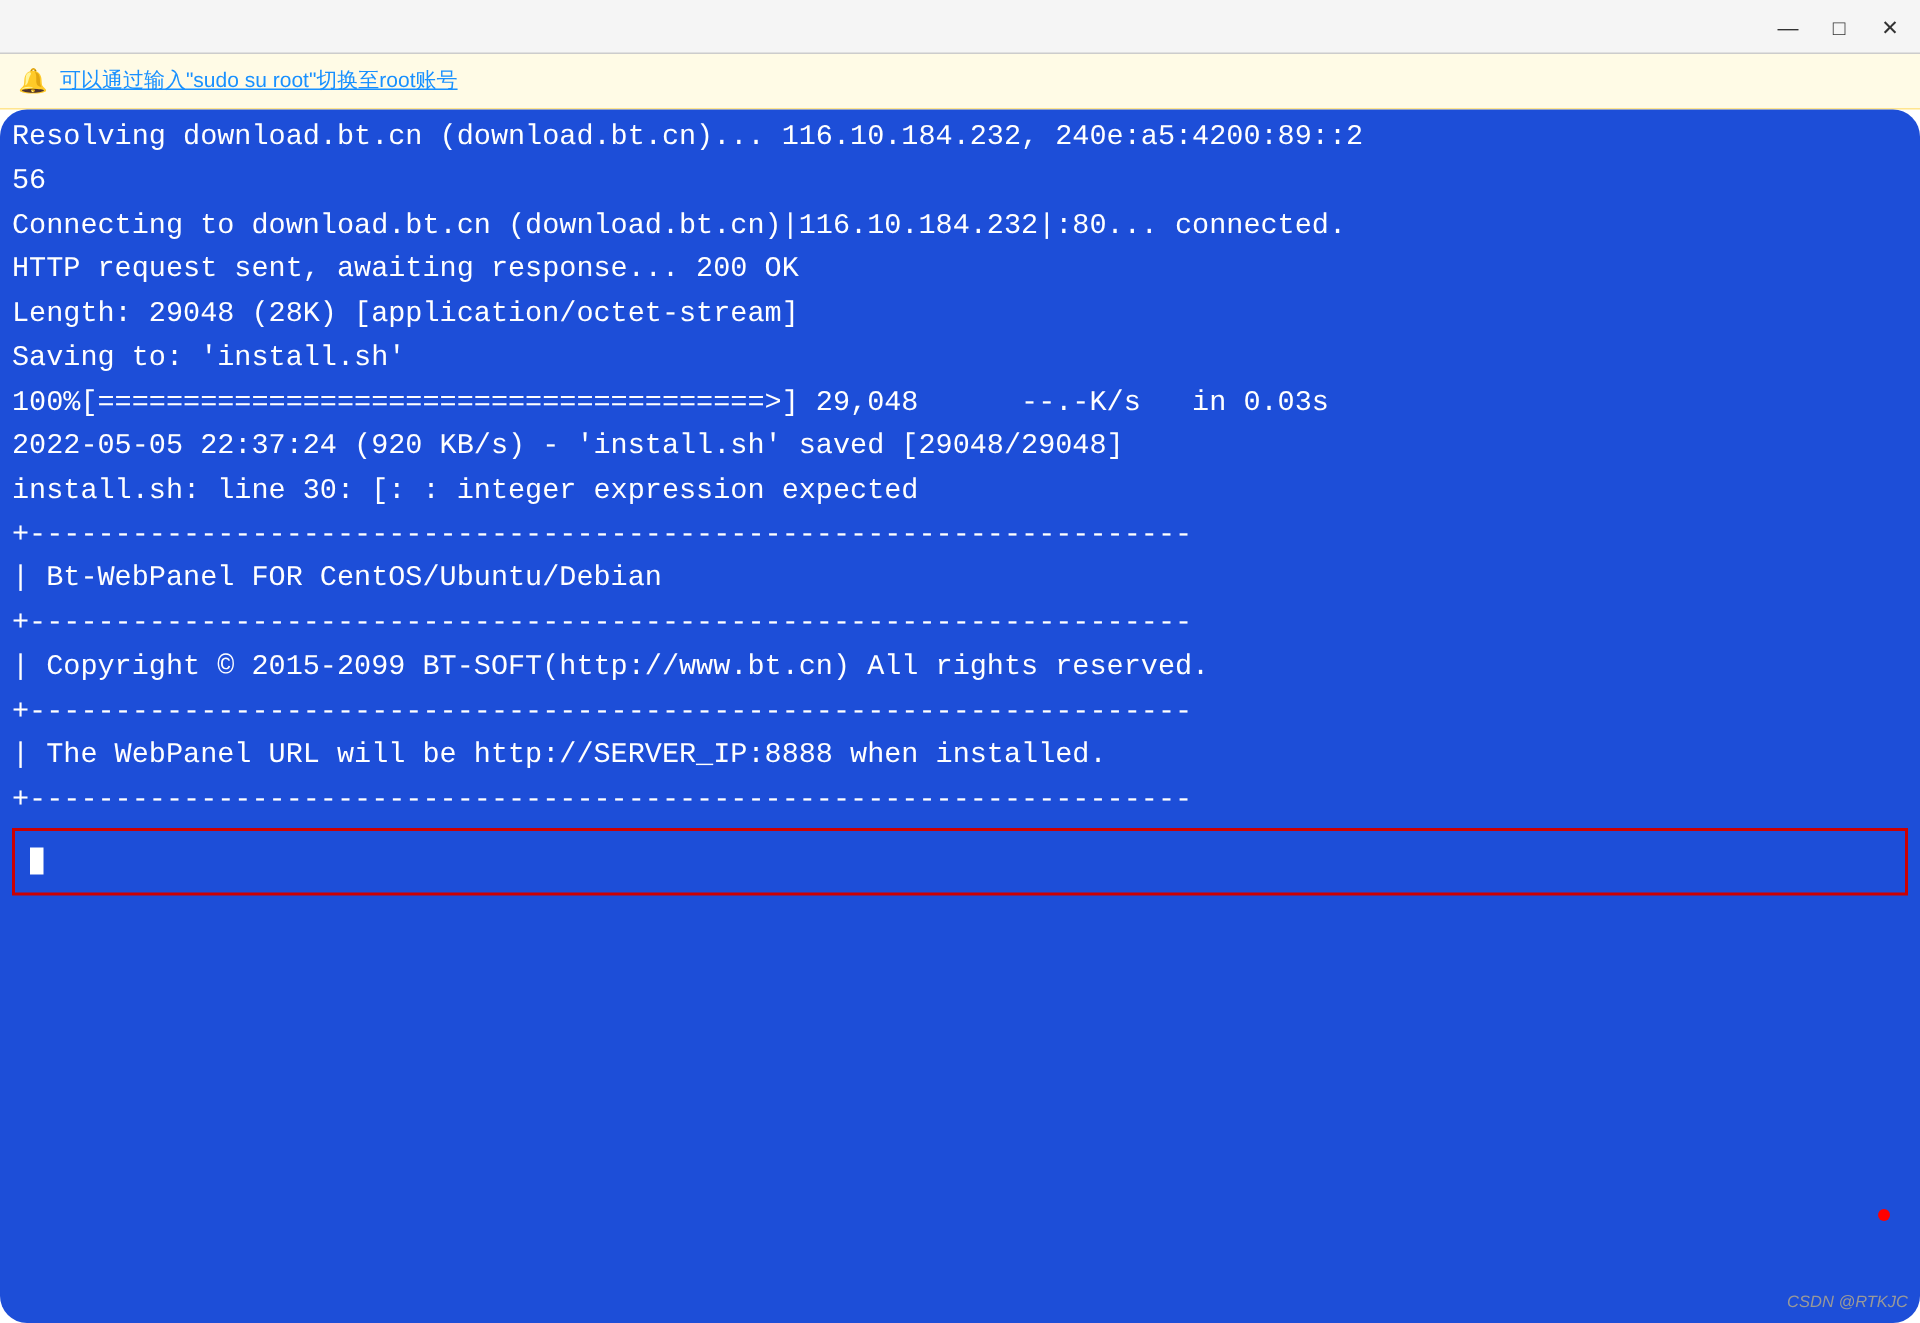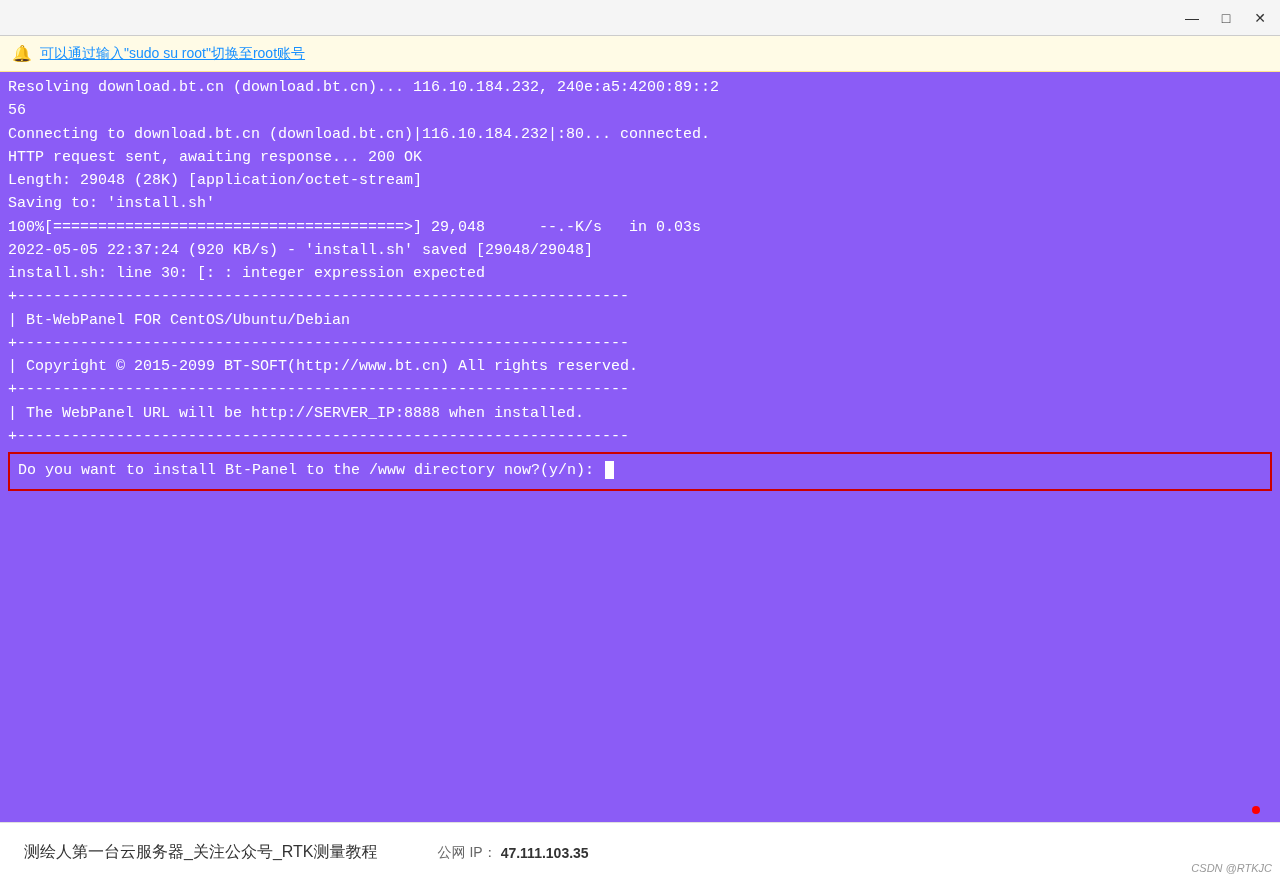--- a/index.html
+++ b/index.html
@@ -73,29 +73,30 @@
 
     .notification-text {
       color: #1890ff;
       font-size: 14px;
       text-decoration: underline;
       cursor: pointer;
     }
 
     
     .terminal {
-      background: #8b5cf6;
+      background: #1d4ed8;
       flex: 1;
       padding: 4px 8px;
       overflow: hidden;
       font-family: 'Courier New', Courier, monospace;
-      font-size: 15px;
+      font-size: 19px;
       color: #ffffff;
       line-height: 1.5;
       position: relative;
+      border-radius: 18px;
     }
 
     .terminal-content {
       white-space: pre;
     }
 
     .terminal-line {
       display: block;
       line-height: 1.55;
     }
@@ -180,26 +181,21 @@
   </div>
 
   <div class="notification-bar">
     <span class="notification-icon">🔔</span>
     <span class="notification-text">可以通过输入"sudo su root"切换至root账号</span>
   </div>
 
   <div class="terminal">
     <div class="terminal-content"><span class="terminal-line">Resolving download.bt.cn (download.bt.cn)... 116.10.184.232, 240e:a5:4200:89::2</span><span class="terminal-line">56</span><span class="terminal-line">Connecting to download.bt.cn (download.bt.cn)|116.10.184.232|:80... connected.</span><span class="terminal-line">HTTP request sent, awaiting response... 200 OK</span><span class="terminal-line">Length: 29048 (28K) [application/octet-stream]</span><span class="terminal-line">Saving to: 'install.sh'</span><span class="terminal-line"></span><span class="terminal-line">100%[=======================================&gt;] 29,048      --.-K/s   in 0.03s</span><span class="terminal-line"></span><span class="terminal-line">2022-05-05 22:37:24 (920 KB/s) - 'install.sh' saved [29048/29048]</span><span class="terminal-line"></span><span class="terminal-line">install.sh: line 30: [: : integer expression expected</span><span class="terminal-line"></span><span class="terminal-line">+--------------------------------------------------------------------</span><span class="terminal-line">| Bt-WebPanel FOR CentOS/Ubuntu/Debian</span><span class="terminal-line">+--------------------------------------------------------------------</span><span class="terminal-line">| Copyright © 2015-2099 BT-SOFT(http://www.bt.cn) All rights reserved.</span><span class="terminal-line">+--------------------------------------------------------------------</span><span class="terminal-line">| The WebPanel URL will be http://SERVER_IP:8888 when installed.</span><span class="terminal-line">+--------------------------------------------------------------------</span></div>
     <div class="terminal-prompt-box">
-      <span>Do you want to install Bt-Panel to the /www directory now?(y/n): </span><span class="cursor"></span>
+      <span class="cursor"></span>
     </div>
   </div>
 
-  <div class="bottom-bar">
-    <span class="bottom-title">测绘人第一台云服务器_关注公众号_RTK测量教程</span>
-    <span class="bottom-ip-label">公网 IP：</span>
-    <span class="bottom-ip-value">47.111.103.35</span>
-  </div>
 </div>
 
 <div class="red-dot"></div>
 
 <div class="bottom-watermark">CSDN @RTKJC</div>
 
 </body></html>

